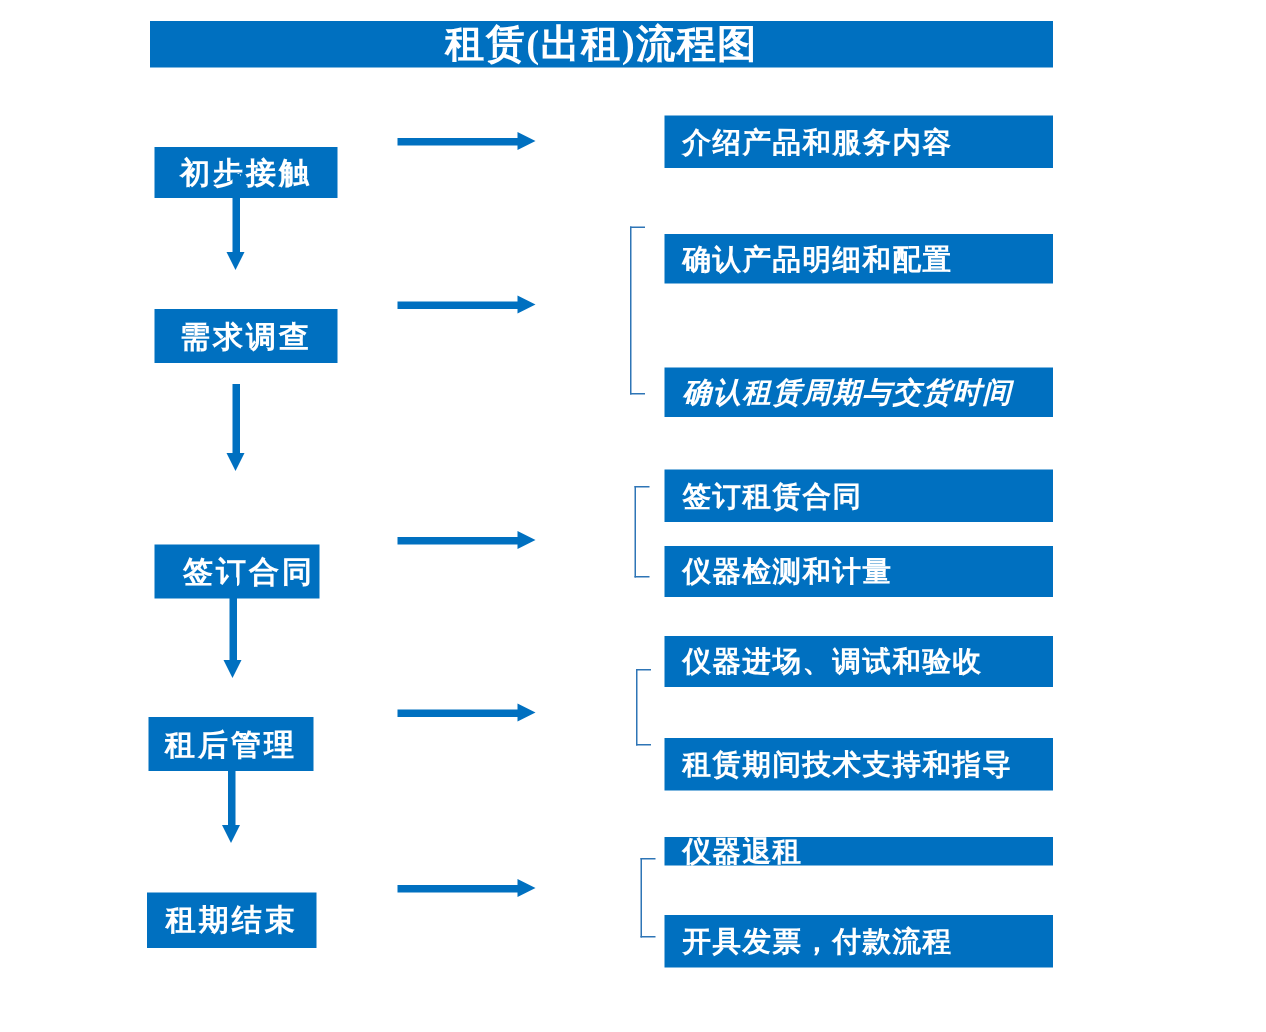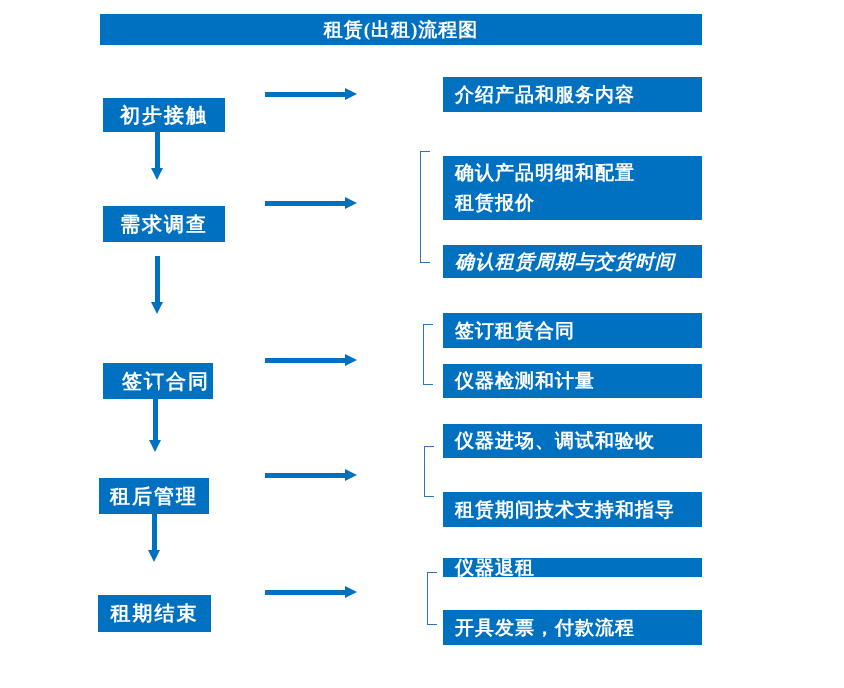--- a/index.html
+++ b/index.html
@@ -14,21 +14,21 @@
   .blue-box {
     position: absolute;
     background: var(--primary, #0070C0);
     color: var(--text-on-primary, #ffffff);
     font-weight: bold;
     box-sizing: border-box;
   }
   .title-bar {
     left: 100px; top: 14px; width: 602px; height: 31px;
     display: flex; align-items: center; justify-content: center;
-    font-size: 19px; letter-spacing: 1px;
+    font-size: 26px; letter-spacing: 1px;
   }
   .stage-box {
     display: flex; align-items: center; justify-content: center;
     font-size: 20px; letter-spacing: 2px; margin-top: 20px;
   }
   .out-box {
     left: 443px; width: 259px;
     display: flex; align-items: center;
     padding-left: 12px;
     font-size: 19px; letter-spacing: 1px;
@@ -117,21 +117,20 @@
     </div>
 
   <div class="bracket" style="left:420px; top:151px; height:112px;"></div>
   <div class="bracket" style="left:423px; top:324px; height:61px;"></div>
   <div class="bracket" style="left:424px; top:446px; height:51px;"></div>
   <div class="bracket" style="left:427px; top:572px; height:53px;"></div>
 
   <div class="blue-box out-box" style="top:77px;  height:35px;">介绍产品和服务内容</div>
 
   <div class="blue-box out-box" style="top:134px; height:33px;margin-top:22px;">确认产品明细和配置</div>
-  <div class="blue-box out-box" style="top:186px; height:34px;">租赁报价</div>
   <div class="blue-box out-box" style="top:245px; height:33px;font-style:italic;">确认租赁周期与交货时间</div>
 
   <div class="blue-box out-box" style="top:313px; height:35px;">签订租赁合同</div>
   <div class="blue-box out-box" style="top:364px; height:34px;">仪器检测和计量</div>
 
   <div class="blue-box out-box" style="top:424px; height:34px;">仪器进场、调试和验收</div>
   <div class="blue-box out-box" style="top:492px; height:35px;">租赁期间技术支持和指导</div>
 
   <div class="blue-box out-box" style="top:558px; height:19px;">仪器退租</div>
   <div class="blue-box out-box" style="top:610px; height:35px;">开具发票，付款流程</div>

